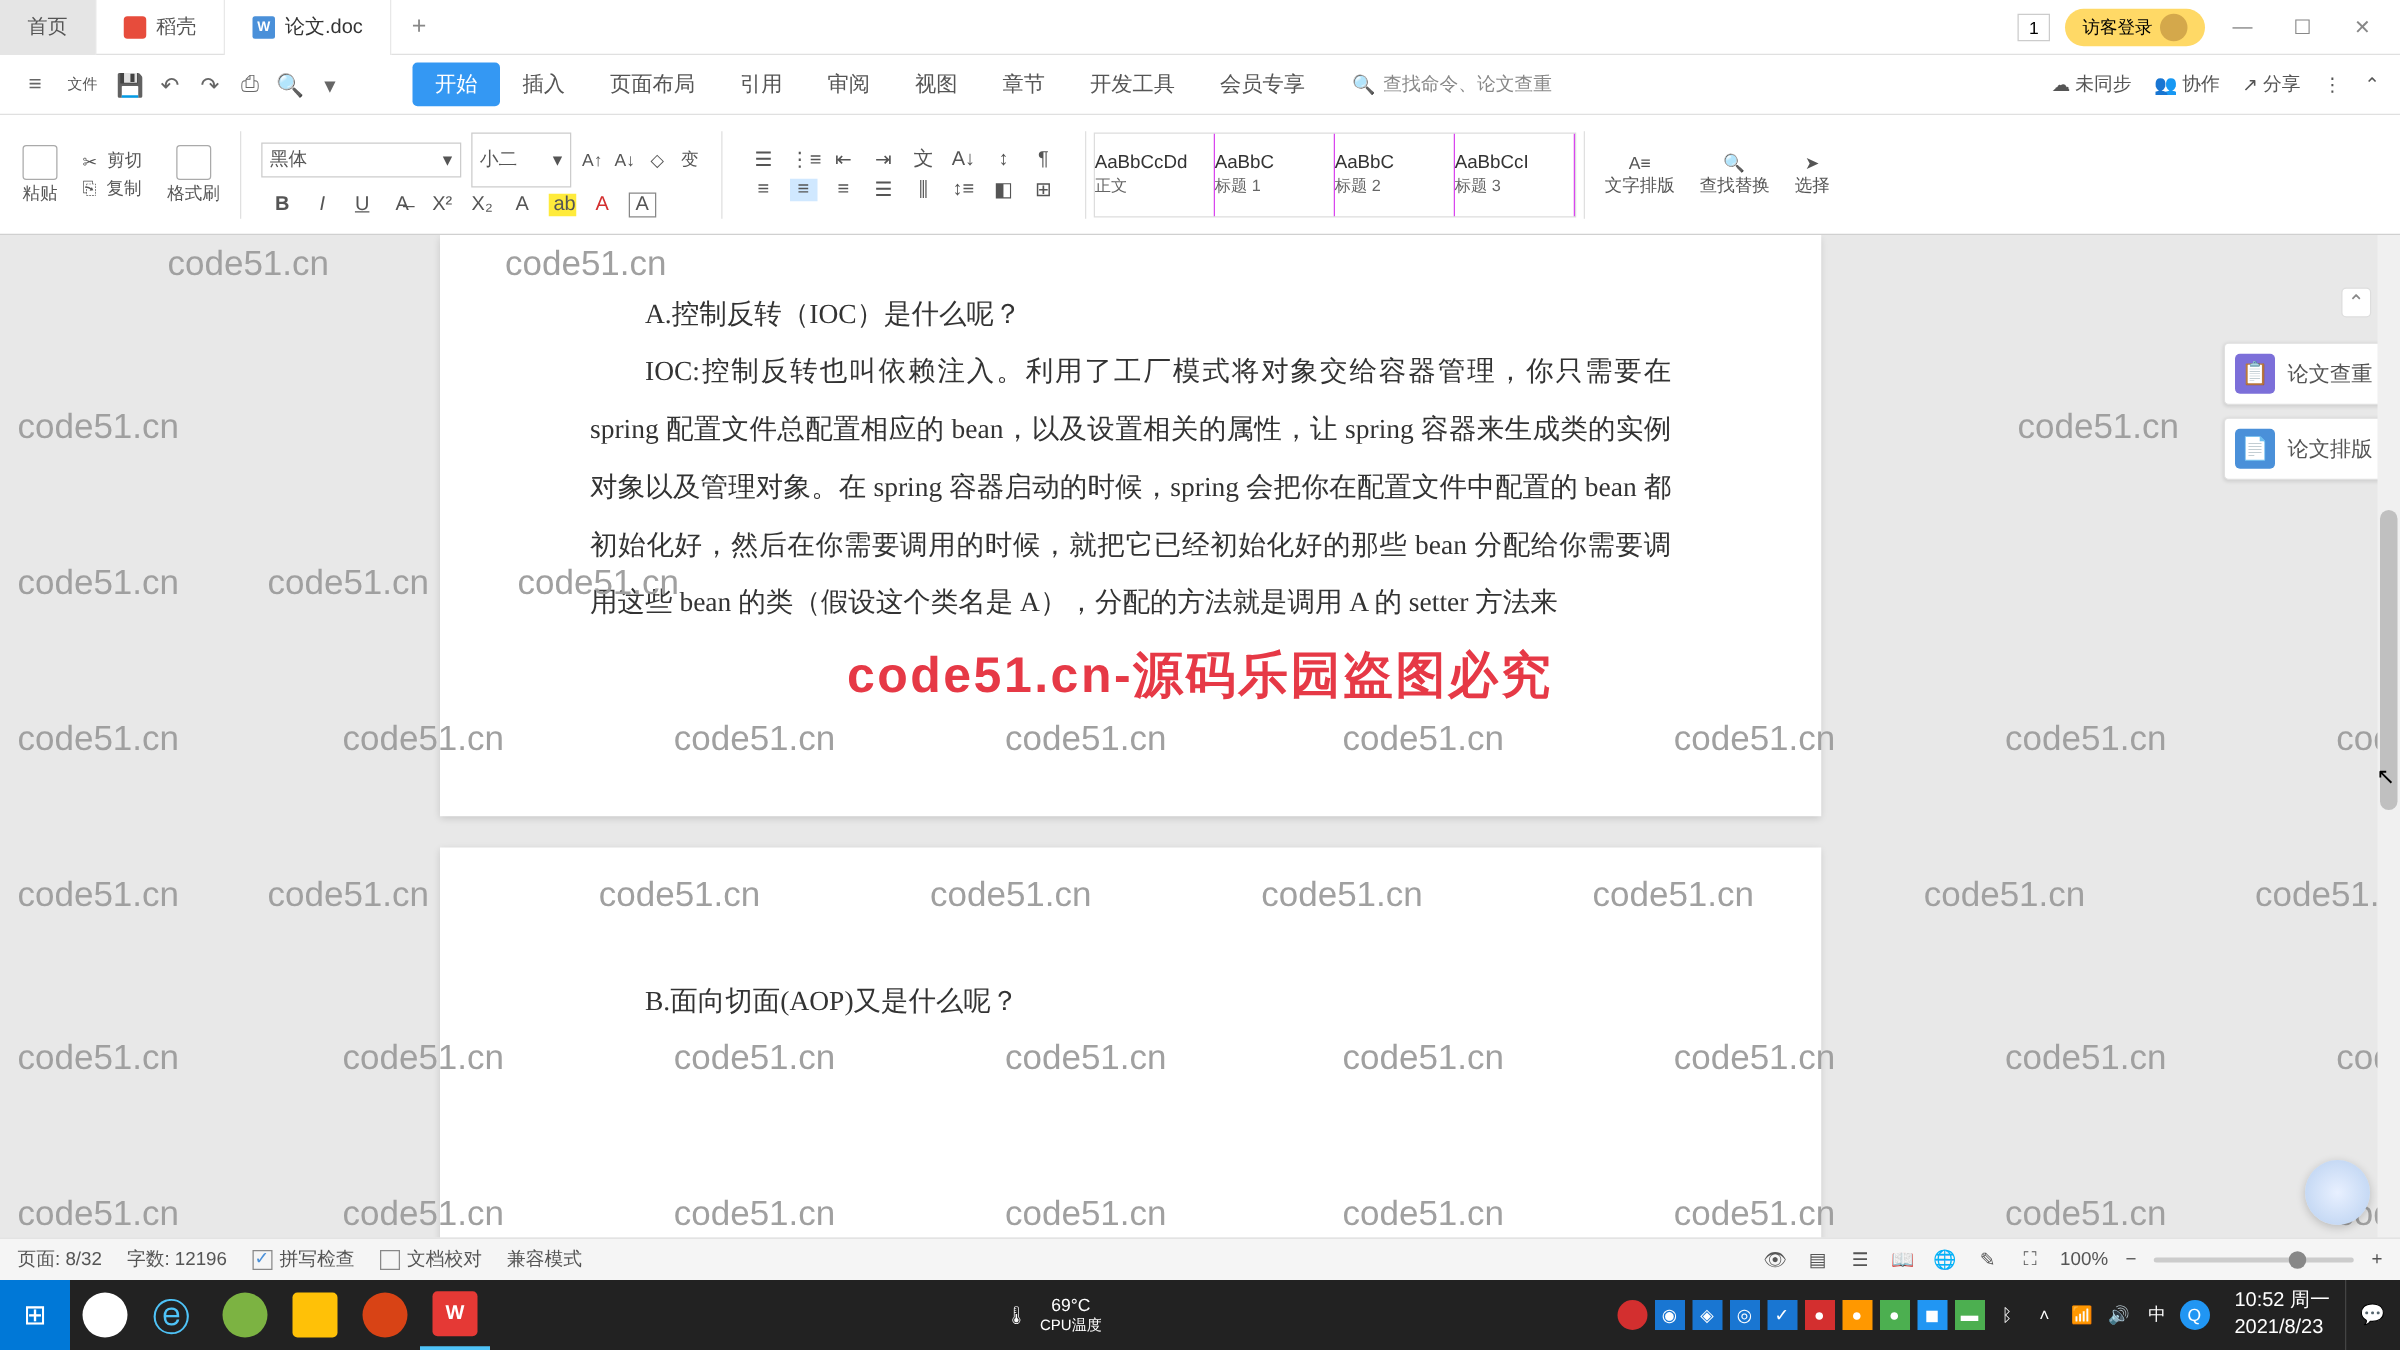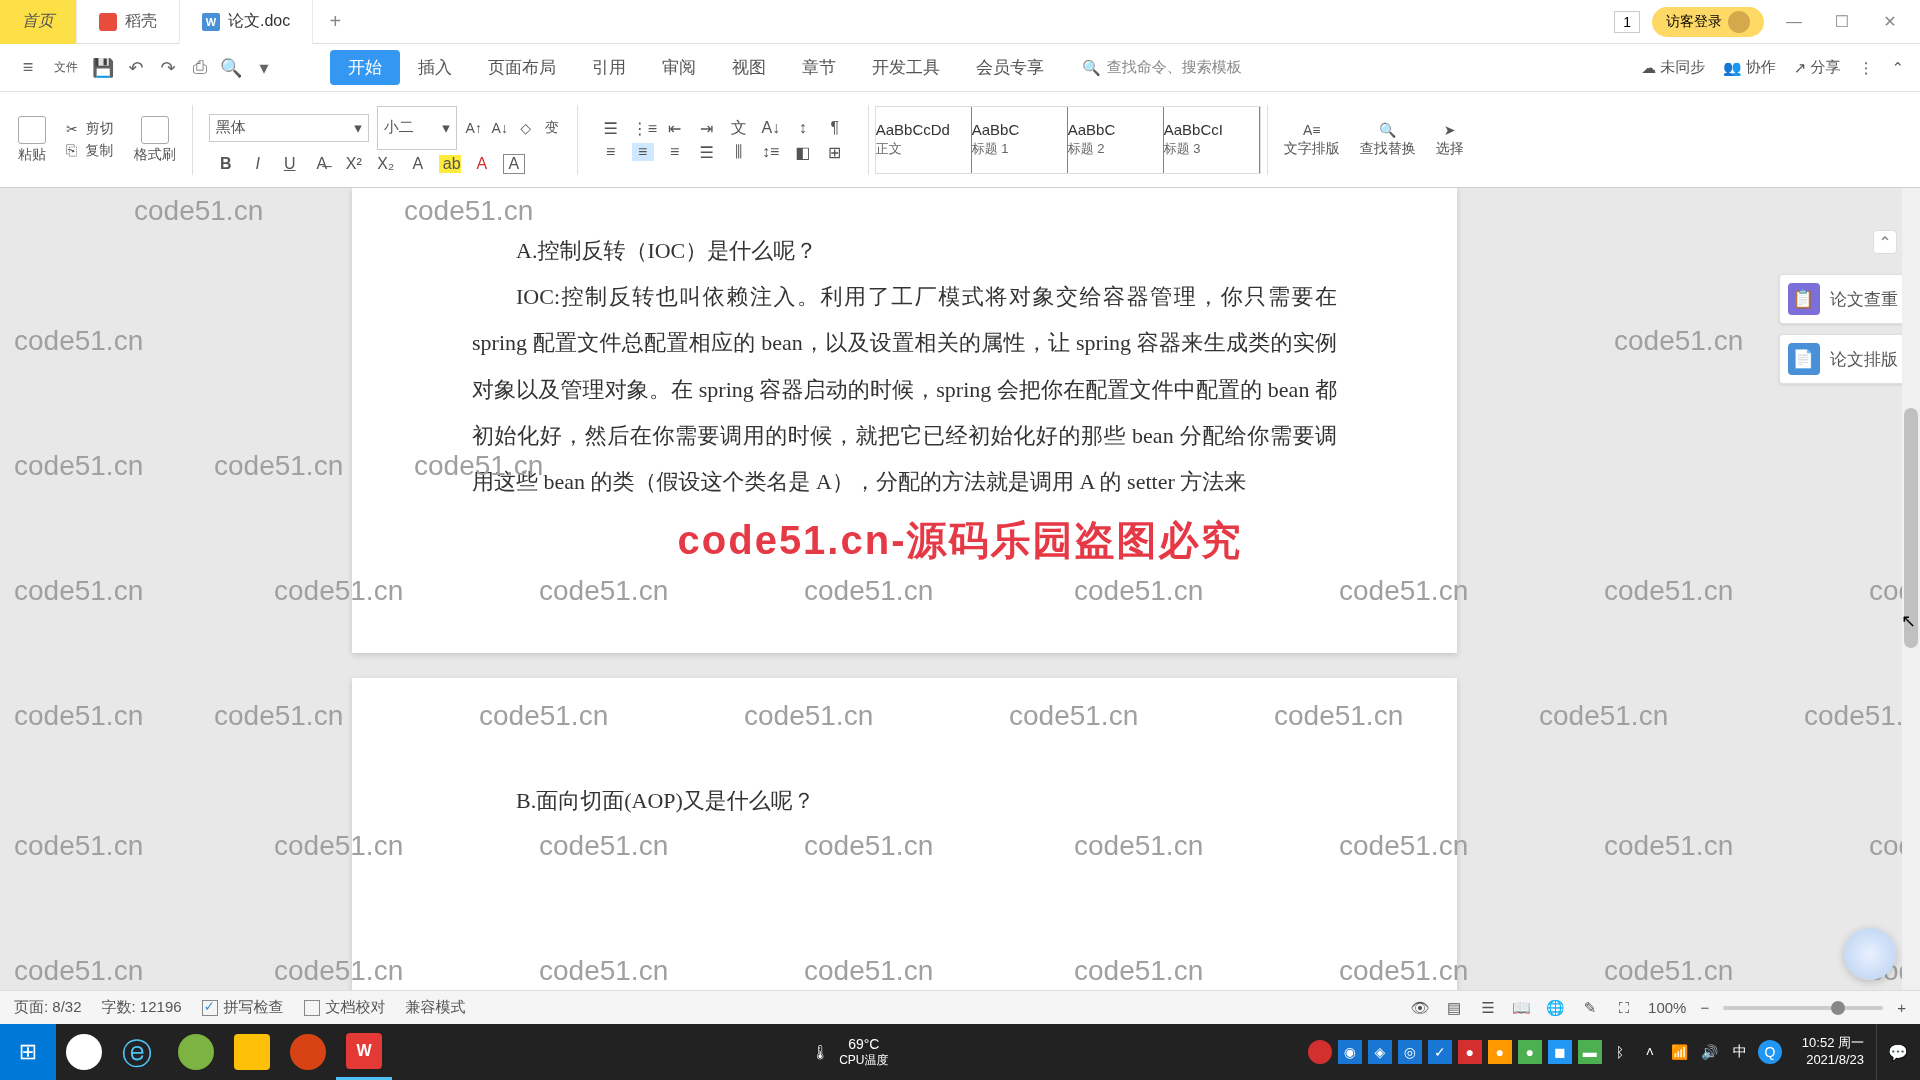--- a/index.html
+++ b/index.html
@@ -7,21 +7,21 @@
 
 
 .watermark { position: absolute; top: 0; left: 14px; width: 100%; height: 100%; pointer-events: none; z-index: 1; }
 .watermark span { position: absolute; color: #a0a0a0; font-size: 28px; font-weight: 300; }
 .center-watermark { position: absolute; top: 540px; left: 50%; transform: translate(-50%, -50%); color: #e63946; font-size: 40px; font-weight: bold; z-index: 5; pointer-events: none; letter-spacing: 2px; }
 
 
 .titlebar { height: 44px; background: #fff; display: flex; align-items: center; border-bottom: 1px solid #e0e0e0; position: relative; z-index: 2; }
 .tab { height: 44px; display: flex; align-items: center; padding: 0 22px; gap: 8px; font-size: 16px; color: #555; border-right: 1px solid #e8e8e8; cursor: pointer; }
 .tab.active { background: #fff; color: #333; }
-.tab.home { background: #fde047; font-style: italic; }
+.tab.home { background: #e5e5e5; }
 .tab-icon { width: 18px; height: 18px; display: inline-block; }
 .tab-icon.red { background: #e74c3c; border-radius: 3px; }
 .tab-icon.blue { background: #4a90d9; border-radius: 2px; color: #fff; font-size: 11px; display: flex; align-items: center; justify-content: center; font-weight: bold; }
 .tab-add { width: 44px; display: flex; align-items: center; justify-content: center; color: #888; font-size: 20px; cursor: pointer; }
 .titlebar-right { margin-left: auto; display: flex; align-items: center; gap: 12px; padding-right: 12px; }
 .badge-1 { border: 1px solid #ccc; padding: 2px 8px; font-size: 14px; }
 .login-btn { background: #ffd966; border-radius: 16px; padding: 4px 14px; font-size: 14px; display: flex; align-items: center; gap: 6px; cursor: pointer; }
 .login-avatar { width: 22px; height: 22px; background: #d4a84b; border-radius: 50%; }
 .win-btn { width: 36px; height: 30px; display: flex; align-items: center; justify-content: center; color: #888; cursor: pointer; font-size: 16px; }
 
@@ -81,21 +81,21 @@
 .zoom-thumb { position: absolute; left: 108px; top: -5px; width: 14px; height: 14px; background: #888; border-radius: 50%; }
 
 
 .taskbar { position: absolute; bottom: 0; left: 0; right: 0; height: 56px; background: #222; display: flex; align-items: center; z-index: 10; }
 .tb-icon { width: 56px; height: 56px; display: flex; align-items: center; justify-content: center; cursor: pointer; }
 .tb-icon.win { background: #0078d7; color: #fff; font-size: 22px; }
 .tb-icon img, .tb-icon .ico { width: 36px; height: 36px; border-radius: 4px; }
 .tb-center { flex: 1; display: flex; align-items: center; justify-content: center; gap: 10px; color: #fff; font-size: 14px; }
 .tb-tray { display: flex; align-items: center; gap: 6px; padding-right: 8px; }
 .tray-ico { width: 24px; height: 24px; display: flex; align-items: center; justify-content: center; color: #fff; font-size: 14px; cursor: pointer; }
-.tb-clock { color: #fff; font-size: 13px; text-align: right; line-height: 1.3; padding: 0 12px; }
+.tb-clock { color: #fff; font-size: 16px; text-align: left; line-height: 1.3; padding: 0 12px; }
 .tb-notif { width: 44px; height: 56px; display: flex; align-items: center; justify-content: center; color: #fff; border-left: 1px solid #444; cursor: pointer; }
 
 
 .float-bubble { position: absolute; right: 24px; bottom: 100px; width: 52px; height: 52px; background: radial-gradient(circle,#e8f0ff,#b8d0f0); border-radius: 50%; box-shadow: 0 2px 8px rgba(0,0,0,0.2); z-index: 4; cursor: pointer; }
 
 .check { width: 16px; height: 16px; border: 1px solid #888; display: inline-block; position: relative; }
 .check.on::after { content: "✓"; position: absolute; top: -3px; left: 1px; color: #4a90d9; font-size: 14px; }
 
 .cursor-arrow { position: absolute; right: 4px; top: 610px; z-index: 20; font-size: 18px; color: #000; }
 </style>
@@ -193,21 +193,21 @@
   <span class="menu-item">插入</span>
   <span class="menu-item">页面布局</span>
   <span class="menu-item">引用</span>
   <span class="menu-item">审阅</span>
   <span class="menu-item">视图</span>
   <span class="menu-item">章节</span>
   <span class="menu-item">开发工具</span>
   <span class="menu-item">会员专享</span>
   <div class="menu-search">
     <span>🔍</span>
-    <span>查找命令、搜索模板</span>
+    <span>查找命令、论文查重</span>
   </div>
   <div class="menu-right">
     <span>
         <span>☁</span>
         <span>未同步</span>
       </span>
     <span>
         <span>👥</span>
         <span>协作</span>
       </span>

